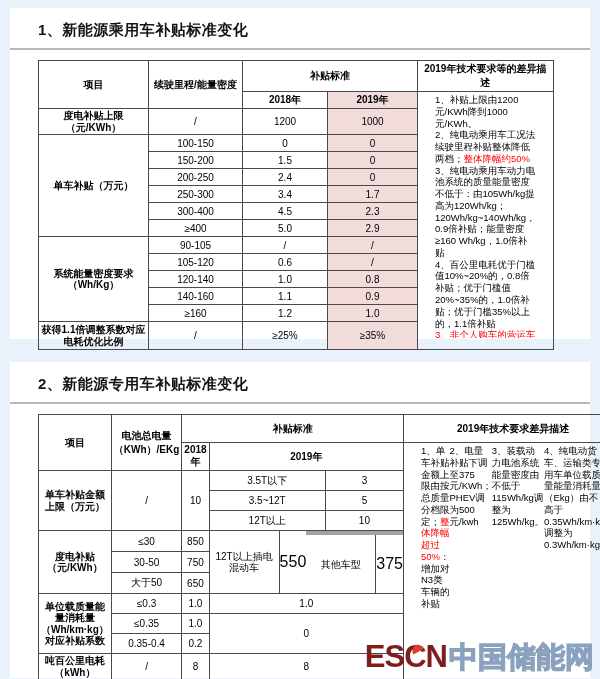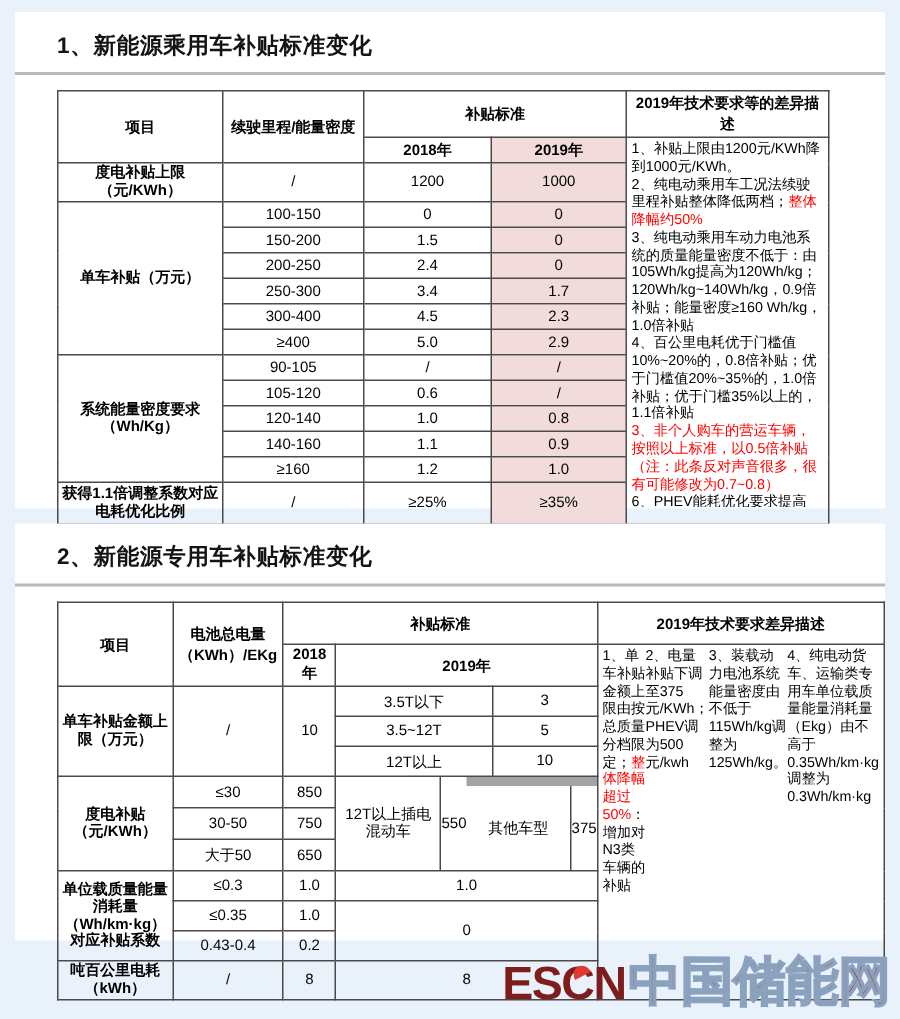--- a/index.html
+++ b/index.html
@@ -5,21 +5,21 @@
   html,body { margin:0; padding:0; }
   body {
     width:600px; height:679px;
     background:#e9f1fb;
     font-family:"Liberation Sans","DejaVu Sans",sans-serif;
     position:relative; overflow:hidden;
     color:#000;
   }
   .panel { position:absolute; left:10px; width:580px; background:#ffffff; }
   #panel1 { top:8px;  height:331px; }
-  #panel2 { top:349px; height:278px; }
+  #panel2 { top:362px; height:316px; }
 
   .sec-title {
     font-size:15px; font-weight:bold; color:#141414;
     padding:13px 20px 0 28px; letter-spacing:0.5px;
   }
   .title-rule { border:none; border-top:2px solid #b9b9b9; margin:8px 0 0 0; }
 
   table.grid { border-collapse:collapse; margin:10px 0 0 28px; table-layout:fixed; }
   .grid th, .grid td {
     border:1px solid #4a4a4a;
@@ -30,57 +30,57 @@
   .grid th { font-weight:bold; }
   #t1 tr { height:17px; }
   #t1 tr.hdr { height:17px; }
   #t2 tr { height:20px; }
   #t2 tr.hdr1 { height:28px; }
   #t2 tr.hdr2 { height:18px; }
 
   .c-label { font-weight:bold; font-size:9.5px; line-height:1.15; }
   .pink { background:#f2dcdb; }
 
-  td.notes { text-align:left; vertical-align:top; padding:2px 3px; }
+  td.notes { text-align:left; vertical-align:top; padding:2px 17px; }
   .notes-inner { font-size:9.5px; line-height:1.24; overflow:hidden; }
   #notes1-inner { height:244px; }
   #notes2-inner { height:212px; display:flex; flex-direction:row; justify-content:center; }
   .note { margin:0; }
   .red { color:#ff0000; }
 
   
   td.nested { padding:0; }
   .split { display:flex; flex-direction:row; height:62px; }
   .split-row { flex:1; display:flex; align-items:stretch; }
-  .split-row + .split-row { border-top:6px solid #a3a3a3; }
+  .split-row + .split-row { border-top:4px solid #a3a3a3; }
   .split-type {
     width:70px; border-right:1px solid #4a4a4a;
     display:flex; align-items:center; justify-content:center;
     font-size:10px; line-height:1.1; padding:0 1px; box-sizing:border-box;
   }
-  .split-val { flex:1; display:flex; align-items:center; justify-content:center; font-size:10px; }
+  .split-val { flex:1; display:flex; align-items:center; justify-content:center; font-size:16px; }
 
   
   #watermark {
     position:absolute; right:6px; bottom:1px;
     display:flex; align-items:baseline; gap:2px;
     user-select:none;
   }
   #wm-escn {
     font-size:31px; font-weight:bold; letter-spacing:-1px;
     color:#7f1d1d; position:relative;
   }
   #wm-escn .c-accent {
     position:absolute; left:46px; top:6px;
     width:12px; height:7px; background:#e03a2f;
     border-radius:50% 50% 0 0 / 100% 100% 0 0;
     transform:rotate(-28deg);
   }
   #wm-site {
-    font-size:35px; font-weight:bold;
+    font-size:29px; font-weight:bold;
     color:#b91c1c;
     -webkit-text-stroke:1.3px #8aa2bd;
     letter-spacing:0px;
   }
 </style>
 </head>
 <body>
 
 <div class="panel" id="panel1">
   <div class="sec-title">1、新能源乘用车补贴标准变化</div>
@@ -265,21 +265,21 @@
       <td>≤0.3</td>
       <td>1.0</td>
       <td colspan="2">1.0</td>
     </tr>
     <tr>
       <td>≤0.35</td>
       <td>1.0</td>
       <td colspan="2" rowspan="2">0</td>
     </tr>
     <tr>
-      <td>0.43-0.4</td>
+      <td>0.35-0.4</td>
       <td>0.2</td>
     </tr>
     <tr>
       <td class="c-label">吨百公里电耗（kWh）</td>
       <td>/</td>
       <td>8</td>
       <td colspan="2">8</td>
     </tr>
   </tbody>
     </table>

